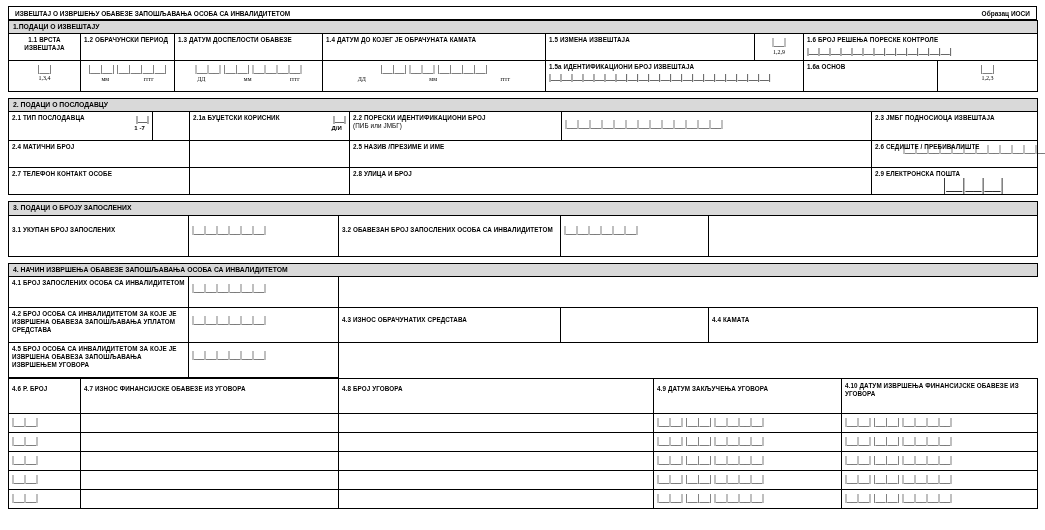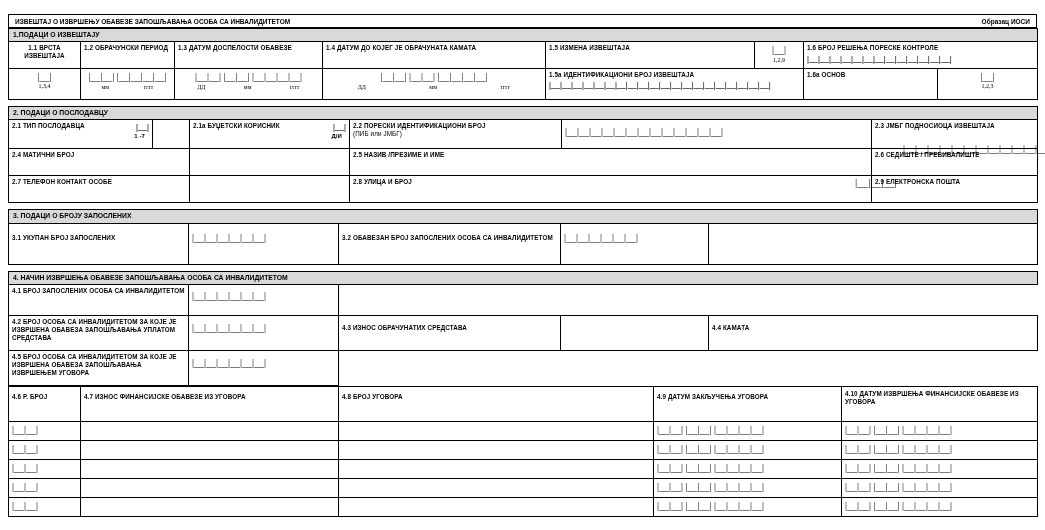--- a/index.html
+++ b/index.html
@@ -1,21 +1,21 @@
 <!DOCTYPE html>
 <html><head>
 <meta charset="utf-8">
 <style>
   html,body{margin:0;padding:0;background:#fff;}
   body{font-family:"Liberation Sans", sans-serif;}
   #page{
     width:1045px;height:530px;position:relative;overflow:hidden;
     background:#fff;
   }
-  .wrap{padding:14px 8px 0 8px;box-sizing:border-box;width:1045px;}
+  .wrap{padding:6px 8px 0 8px;box-sizing:border-box;width:1045px;}
   table{border-collapse:collapse;table-layout:fixed;width:1029px;}
   td{border:1px solid #000;vertical-align:top;padding:2px 3px;font-size:6.5px;line-height:1.25;}
   .titlebar{
     border:1px solid #000;height:14px;display:flex;align-items:center;
     justify-content:space-between;padding:0 6px;box-sizing:border-box;
     font-size:6.5px;font-weight:bold;width:1029px;
   }
   .sectionhdr td{background:#d9d9d9;font-weight:bold;font-size:6.8px;padding:2px 4px;}
   .lbl{font-size:6.3px;font-weight:bold;letter-spacing:0.1px;}
   .boxes{font-family:"Liberation Serif", serif;font-size:10px;letter-spacing:0px;white-space:nowrap;}
@@ -160,21 +160,21 @@
     <tr>
       <td class="lbl" colspan="2" style="height:22px">2.7 ТЕЛЕФОН КОНТАКТ ОСОБЕ</td>
       <td></td>
       <td class="lbl" colspan="2">2.8 УЛИЦА И БРОЈ</td>
       <td class="lbl">2.9 ЕЛЕКТРОНСКА ПОШТА</td>
     </tr>
   </tbody>
       </table>
 
   <div style="position:absolute;left:903px;top:143px;font-family:'Liberation Serif',serif;font-size:10px">|__|__|__|__|__|__|__|__|__|__|__|__|__|</div>
-  <div style="position:absolute;left:855px;top:176px;font-family:'Liberation Serif',serif;font-size:11px">|__|__|__|</div>
+  <div style="position:absolute;left:943px;top:176px;font-family:'Liberation Serif',serif;font-size:16px">|__|__|__|</div>
 
   <table class="mt6">
     <colgroup>
       <col style="width:180px">
           <col style="width:150px">
           <col style="width:222px">
           <col style="width:148px">
           <col style="width:329px">
     </colgroup>
     <tbody>

